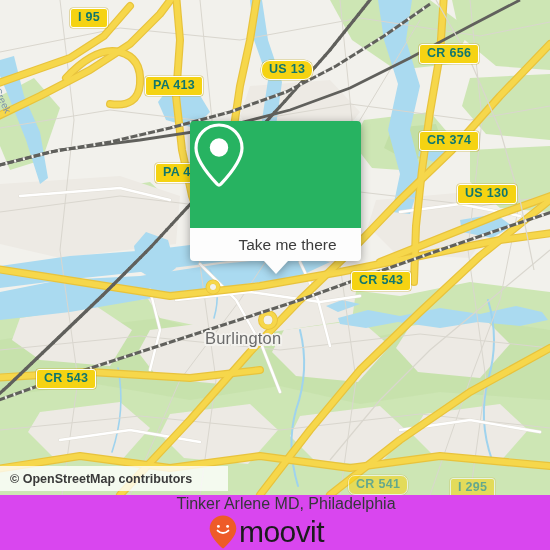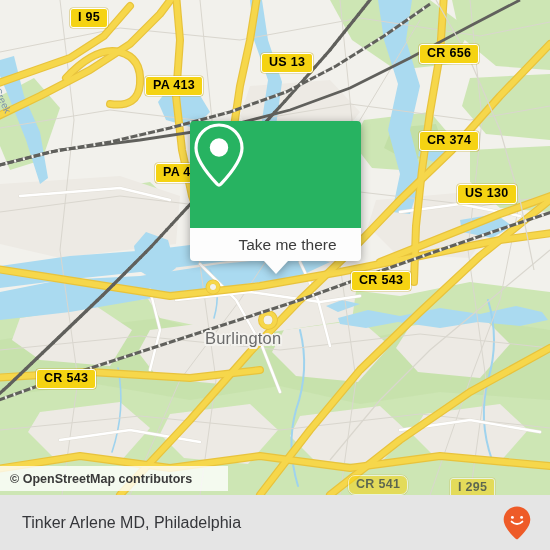--- a/index.html
+++ b/index.html
@@ -16,21 +16,21 @@
   
   .city-label{position:absolute;color:#6b6b6b;font-size:16.5px;letter-spacing:.2px;
      text-shadow:-2px 0 #f4f3ef,2px 0 #f4f3ef,0 -2px #f4f3ef,0 2px #f4f3ef,
                  -1.5px -1.5px #f4f3ef,1.5px 1.5px #f4f3ef,1.5px -1.5px #f4f3ef,-1.5px 1.5px #f4f3ef;
      white-space:nowrap;pointer-events:none;}
   .creek-label{position:absolute;color:#7d93a8;font-size:10px;white-space:nowrap;
      transform:rotate(65deg);transform-origin:left top;}
 
   
   .shield{position:absolute;background:#F5D312;border:1.6px solid #ffffff;
-     border-radius:3px;color:#000000;font-size:12.5px;font-weight:bold;
+     border-radius:3px;color:#0f766e;font-size:12.5px;font-weight:bold;
      padding:2px 7px 3px 7px;white-space:nowrap;line-height:1;
      box-shadow:0 0 0 .6px rgba(190,160,20,.55);letter-spacing:.3px;}
   .shield.dim{opacity:.55;}
 
   
   .popup{position:absolute;left:190px;top:121px;width:171px;
      filter:drop-shadow(0 2px 5px rgba(0,0,0,.35));}
   .popup-head{height:107px;background:#27B361;border-radius:4px 4px 0 0;
      display:flex;align-items:center;justify-content:center;}
   .popup-foot{height:33px;background:#fdfdfd;border-radius:0 0 4px 4px;
@@ -40,21 +40,21 @@
      border-left:12px solid transparent;border-right:12px solid transparent;
      border-top:13px solid #fdfdfd;}
 
   
   .attrib{position:absolute;left:0;top:466px;height:25px;width:228px;
      background:rgba(255,255,255,.78);display:flex;align-items:center;font-weight:bold;}
   .attrib span{padding-left:10px;font-size:12.5px;color:#3a3a3a;}
 
   
   .footer{position:absolute;left:0;top:495px;width:550px;height:55px;
-     background:#e5e5e5;display:flex;align-items:center;justify-content:space-between;}
+     background:#d946ef;display:flex;align-items:center;justify-content:space-between;flex-direction:column;}
   .footer-title{padding-left:22px;font-size:16px;color:#35363a;white-space:nowrap;}
   .brand{display:flex;align-items:center;padding-right:18px;}
   .brand-word{font-size:30px;color:#1b1b1d;letter-spacing:-.6px;line-height:1;
      margin-left:1px;font-weight:500;}
 </style>
 </head>
 <body>
 
 <div id="app">
 
@@ -244,21 +244,21 @@
       <path class="minor" stroke-width="1.2" d="M436 0 L470 60 L500 130 L520 200 L534 270"></path>
       <path class="minor" stroke-width="1.2" d="M550 250 L490 300 L430 350 L380 400 L330 460"></path>
 
     </svg>
 
     <div class="city-label" style="left:205px;top:329px;">Burlington</div>
 
     <div class="creek-label" style="left:2px;top:86px;">Creek</div>
 
     <div class="shield" style="left:70px;top:8px;">I 95</div>
-    <div class="shield" style="left:261px;top:53px;">US 13</div>
+    <div class="shield" style="left:261px;top:60px;border-radius:9px;">US 13</div>
     <div class="shield" style="left:419px;top:44px;">CR 656</div>
     <div class="shield" style="left:145px;top:76px;">PA 413</div>
     <div class="shield" style="left:419px;top:131px;">CR 374</div>
     <div class="shield" style="left:155px;top:163px;">PA 413</div>
     <div class="shield" style="left:440px;top:184px;margin-left:17px;">US 130</div>
     <div class="shield" style="left:351px;top:271px;">CR 543</div>
     <div class="shield" style="left:36px;top:369px;">CR 543</div>
     <div class="shield dim" style="left:348px;top:475px;border-radius:7px;">CR 541</div>
     <div class="shield dim" style="left:450px;top:478px;">I 295</div>
 
@@ -283,16 +283,17 @@
 
   <div class="footer">
     <div class="footer-title">Tinker Arlene MD, Philadelphia</div>
     <div class="brand">
       <svg width="30" height="36" viewBox="0 0 30 36">
         <path d="M15 1.5 C7.6 1.5 1.7 7.4 1.7 14.8 C1.7 22.5 11.4 31.6 14.1 34 C14.6 34.45 15.4 34.45 15.9 34 C18.6 31.6 28.3 22.5 28.3 14.8 C28.3 7.4 22.4 1.5 15 1.5 Z" fill="#EE5B28"></path>
         <circle cx="10.4" cy="12.4" r="1.45" fill="#ffffff"></circle>
         <circle cx="19.6" cy="12.4" r="1.45" fill="#ffffff"></circle>
         <path d="M9.6 16.6 Q15 21.6 20.4 16.6" fill="none" stroke="#ffffff" stroke-width="1.9" stroke-linecap="round"></path>
       </svg>
+      <span class="brand-word">moovit</span>
     </div>
   </div>
 
 </div>
 
 </body></html>

